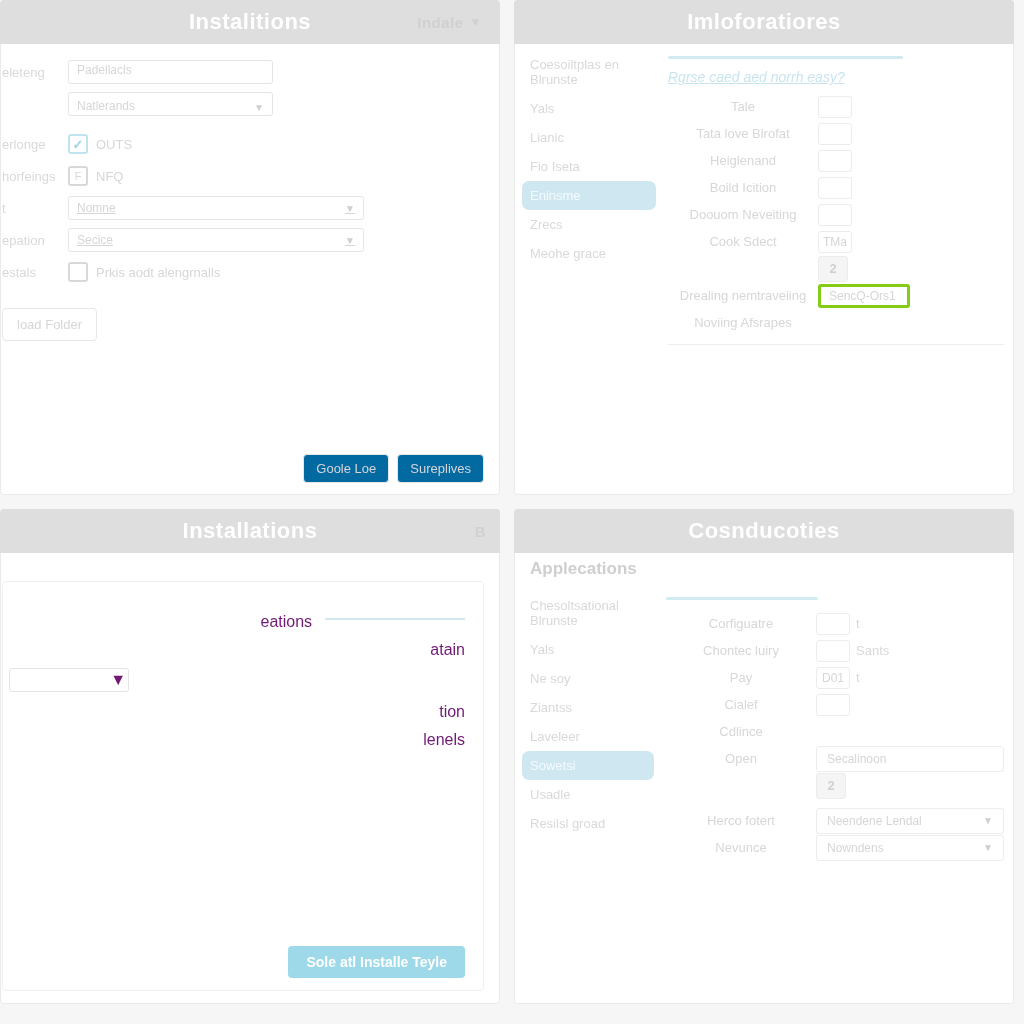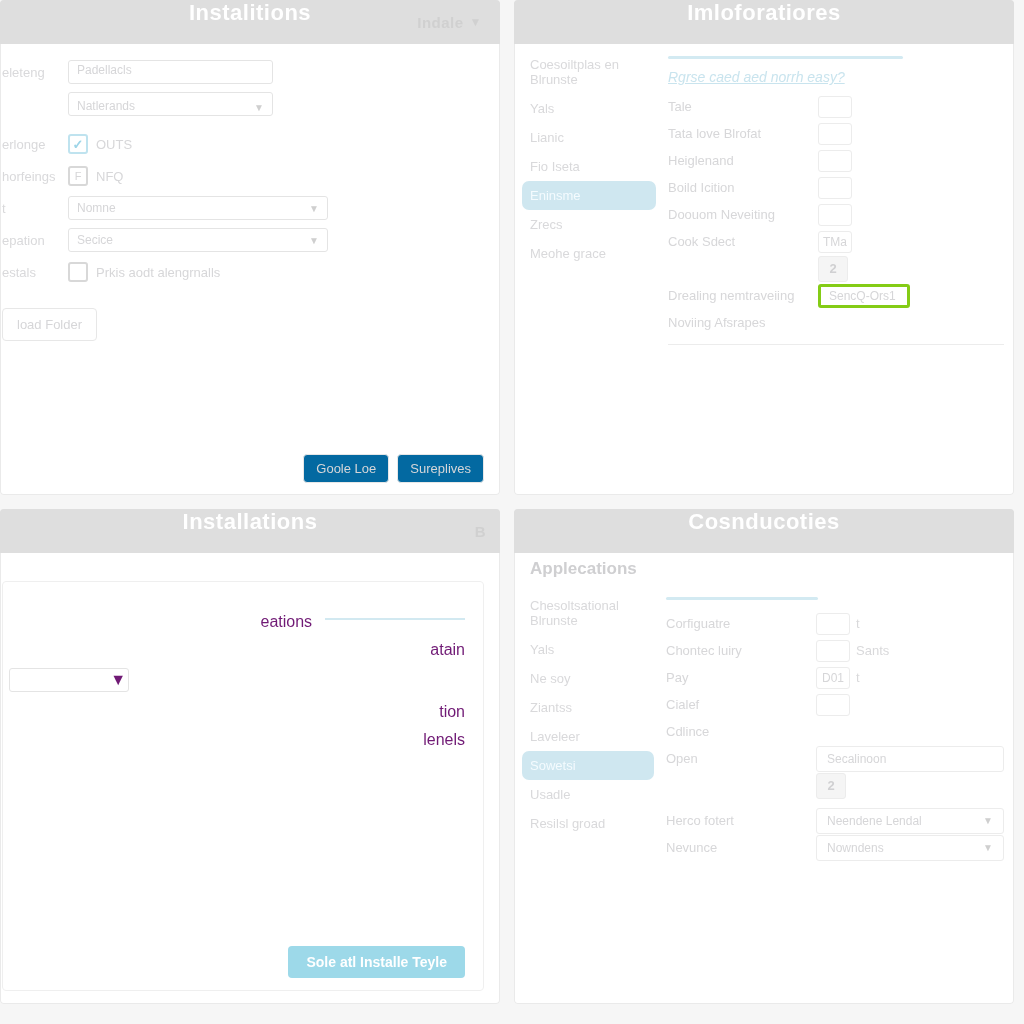--- a/index.html
+++ b/index.html
@@ -8,21 +8,21 @@
       display: grid; gap: 14px; padding: 0 8px 8px 0;
       grid-template-columns: 500px 500px;
       grid-template-rows: 495px 495px;
     }
     .panel {
       background: #fff; border-radius: 4px; position: relative;
       box-shadow: 0 0 0 1px #eaeaea inset; overflow: hidden;
     }
     .panel-header {
       background: #dedede; color: #fff; font-size: 22px; font-weight: 700;
-      letter-spacing: .5px; height: 44px; display: flex; 
+      letter-spacing: .5px; height: 44px; display: flex; align-items: center;
       justify-content: center; position: relative;
     }
     .hdr-right {
       position: absolute; right: 18px; top: 0; height: 44px; display: flex;
       align-items: center; gap: 6px; font-size: 15px; font-weight: 600;
       color: #d0d0d0;
     }
     .chev { font-size: 12px; }
     .body { padding: 14px 14px 0 0; position: relative; height: calc(100% - 44px); }
 
@@ -30,21 +30,21 @@
     .form-row { display: flex; align-items: center; height: 28px; margin-bottom: 4px; padding-left: 2px; }
     .form-label { width: 66px; font-size: 13px; color: #d9d9db; overflow: hidden; white-space: nowrap; }
     .txt, .sel {
       border: 1px solid #e4e4e4; border-radius: 3px; height: 24px; padding: 2px 8px;
       font-size: 12px; color: #d6d6d8; background: #fff;
     }
     .txt { width: 205px; }
     .sel { display: flex; align-items: center; justify-content: space-between; }
     .sel .arr { font-size: 10px; color: #cfcfcf; }
     .sel-205 { width: 205px; align-items: flex-end; }
-    .sel-260 { width: 260px; }
+    .sel-260 { width: 296px; text-decoration: underline; }
     .chkbox {
       width: 20px; height: 20px; border: 2px solid #d8d8d8; border-radius: 3px;
       display: inline-flex; align-items: center; justify-content: center;
       margin-right: 8px; font-size: 13px; font-weight: bold;
     }
     .chk-on { color: #9dd5e8; border-color: #bfe3ef; }
     .chk-text { font-size: 13px; color: #d7d7d9; }
     .btn-upload {
       border: 1px solid #e7e7e7; border-radius: 4px; padding: 8px 14px;
       font-size: 13px; color: #d6d6d8; background: #fff; display: inline-block;
@@ -59,21 +59,21 @@
     
     .subhead { font-size: 17px; font-weight: 700; color: #cfcfd1; padding: 6px 0 6px 16px; }
     .twocol { display: flex; height: calc(100% - 30px); }
     .sidelist { width: 142px; padding: 6px 0 0 8px; }
     .sidelist div { font-size: 13px; color: #d9d9db; padding: 7px 8px; border-radius: 3px; }
     .sidelist .sel-item { background: #cfe7f0; color: #f4fbfe; border-radius: 7px; }
     .detail { flex: 1; padding: 6px 10px 0 12px; position: relative; }
     .bluebar { height: 3px; background: #d3eaf2; width: 70%; margin: 6px 0 10px; border-radius: 2px; }
     .linkish { font-size: 14px; font-style: italic; text-decoration: underline; color: #c9e4ee; margin-bottom: 8px; }
     .kv { display: flex; align-items: center; height: 27px; font-size: 13px; color: #d7d7d9; }
-    .kv .k { width: 150px; }
+    .kv .k { width: 150px; text-align: center; }
     .smallbox {
       width: 34px; height: 22px; border: 1px solid #ececec; border-radius: 3px;
       font-size: 12px; color: #d6d6d8; display: inline-flex; align-items: center; justify-content: center;
     }
     .medbox {
       width: 92px; height: 24px; border: 3px solid #84cc16; border-radius: 3px;
       font-size: 12px; color: #d6d6d8; display: inline-flex; align-items: center; padding: 0 8px;
     }
     .numbox {
       width: 30px; height: 26px; border: 1px solid #ececec; background: #f5f5f5;

